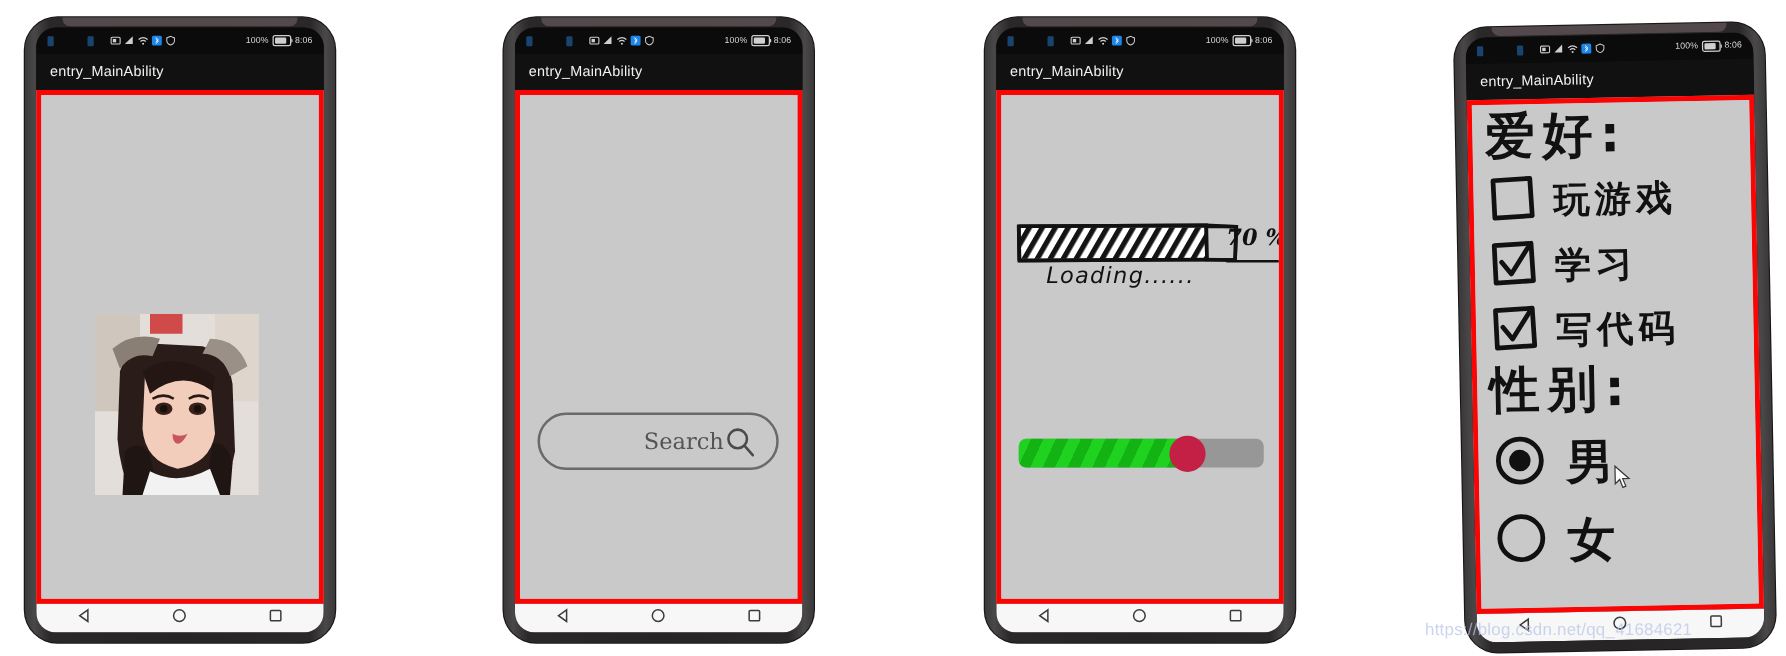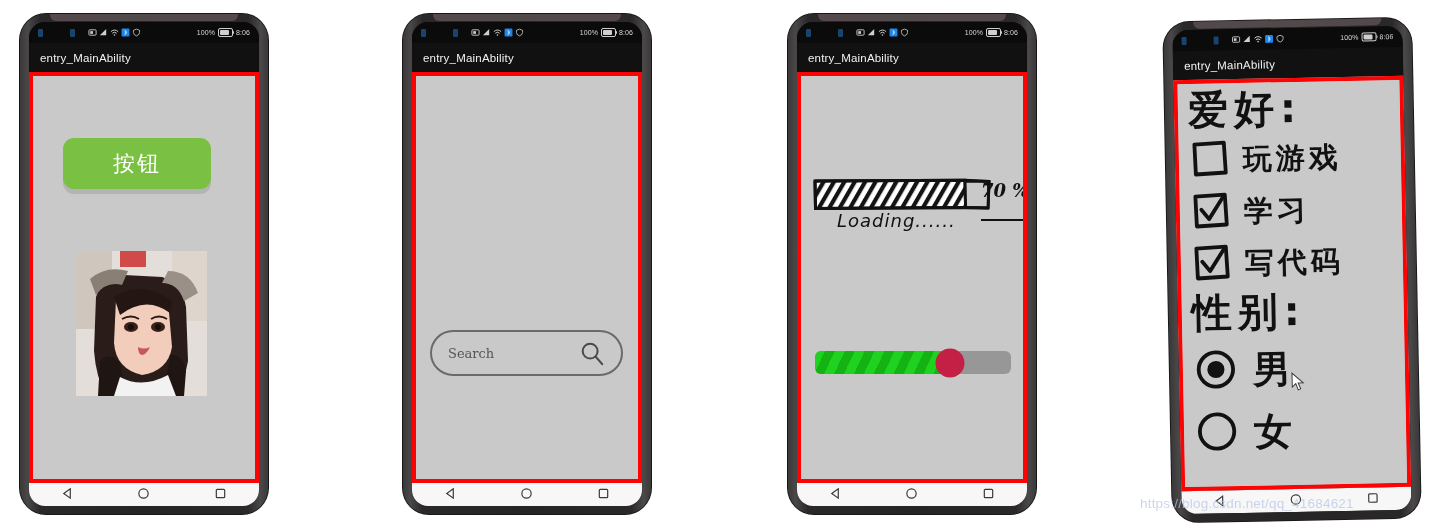--- a/index.html
+++ b/index.html
@@ -60,21 +60,21 @@
     justify-content:center;font-family:"DejaVu Sans",sans-serif;
     box-shadow:0 5px 0 #b4b4b4;letter-spacing:2px;
   }
   .photo{position:absolute;left:43px;top:175px;width:131px;height:145px;overflow:hidden;background:#d7cfcb;}
 
   
   .para{position:absolute;left:6px;right:4px;top:28px;color:#1d1d1d;font-size:25.5px;
         line-height:43px;font-family:"DejaVu Sans",sans-serif;letter-spacing:.2px;}
   .searchbox{position:absolute;left:14px;top:254px;width:193px;height:46px;border:2.5px solid #6a6a6a;
              border-radius:26px;display:flex;align-items:center;padding:0 16px;box-sizing:border-box;}
-  .searchbox .ph{flex:1;color:#545454;font-size:13px;font-family:"DejaVu Serif",serif;}
+  .searchbox .ph{flex:1;color:#545454;font-size:18px;font-family:"DejaVu Serif",serif;text-align:right;}
 
   
   .sketchbar{position:absolute;left:12px;top:102px;width:220px;height:62px;}
   .slider{position:absolute;left:14px;top:275px;width:196px;height:23px;border-radius:6px;
           background:#979797;overflow:visible;}
   .slider .fill{position:absolute;left:0;top:0;bottom:0;width:69%;border-radius:6px 0 0 6px;
     background:repeating-linear-gradient(115deg,#1fd21f 0 9px,#13b313 9px 18px);}
   .slider .thumb{position:absolute;top:50%;transform:translate(-50%,-50%);width:29px;height:29px;
     border-radius:50%;background:#c41f45;}
   .watermark{position:absolute;left:0;bottom:6px;width:100%;text-align:left;
@@ -126,23 +126,20 @@
           <span>8:06</span>
         </div>
       </div>
 
       <div class="titlebar">
         <span>entry_MainAbility</span>
       </div>
 
       <div class="appwrap">
         <div class="app">
-          <div class="btn-green">
-            <span>按钮</span>
-          </div>
           <div class="photo">
             <svg width="131" height="145" viewBox="0 0 131 145">
               <rect width="131" height="145" fill="#e3ded9"></rect>
               <rect x="0" y="0" width="36" height="78" fill="#cfc7bd"></rect>
               <rect x="96" y="0" width="35" height="70" fill="#ded6cd"></rect>
               <rect x="44" y="0" width="26" height="16" fill="#d04a4a"></rect>
               <path d="M20 46 Q26 26 48 24 L86 26 Q106 32 110 56 L112 110 Q108 132 100 145 L30 145 Q20 126 18 100 Z" fill="#2a1c18"></path>
               <path d="M40 48 Q65 32 92 50 L96 96 Q92 120 66 124 Q40 118 38 92 Z" fill="#f3cdbb"></path>
               <path d="M38 46 Q64 28 96 50 L94 62 Q70 44 44 64 Z" fill="#241713"></path>
               <ellipse cx="55" cy="76" rx="7" ry="5" fill="#3a2018"></ellipse>
@@ -301,21 +298,21 @@
                   <rect width="4.2" height="9" fill="#141414"></rect>
                 </pattern>
               </defs>
               <rect x="3" y="4" width="148" height="25" fill="url(#hatch)"></rect>
               <path d="M2 3 L152 2.3 L152.6 29.6 L2.5 30.4 Z" fill="none" stroke="#111" stroke-width="3"></path>
               <path d="M2 3 L152 2.3 M152 2.3 L176 3.4 L175 30 L152.6 29.6 M152.6 29.6 L2.5 30.4 M2.5 30.4 L2 3" fill="none" stroke="#111" stroke-width="3" stroke-linejoin="round"></path>
               <rect x="152" y="4" width="22" height="24" fill="#c9c9c9"></rect>
               <path d="M152 3 L176 3.4 L175 30 L152.6 29.6 Z" fill="none" stroke="#111" stroke-width="3"></path>
             </svg>
             <div style="position:absolute;left:168px;top:2px;font-family:'DejaVu Serif',serif;font-size:18px;font-style:italic;font-weight:700;color:#111;border-bottom:0;">
-              <span style="border-bottom:2px solid #111;padding-bottom:18px;">70 %</span>
+              <span style="border-bottom:2px solid #111;padding-bottom:7px;">70 %</span>
             </div>
             <div style="position:absolute;left:24px;top:32px;font-family:'DejaVu Sans',sans-serif;font-size:18px;font-style:italic;color:#111;letter-spacing:1px;">
               <span>Loading......</span>
             </div>
           </div>
 
           <div class="slider">
             <div class="fill"></div>
             <div class="thumb" style="left:69%;"></div>
           </div>

